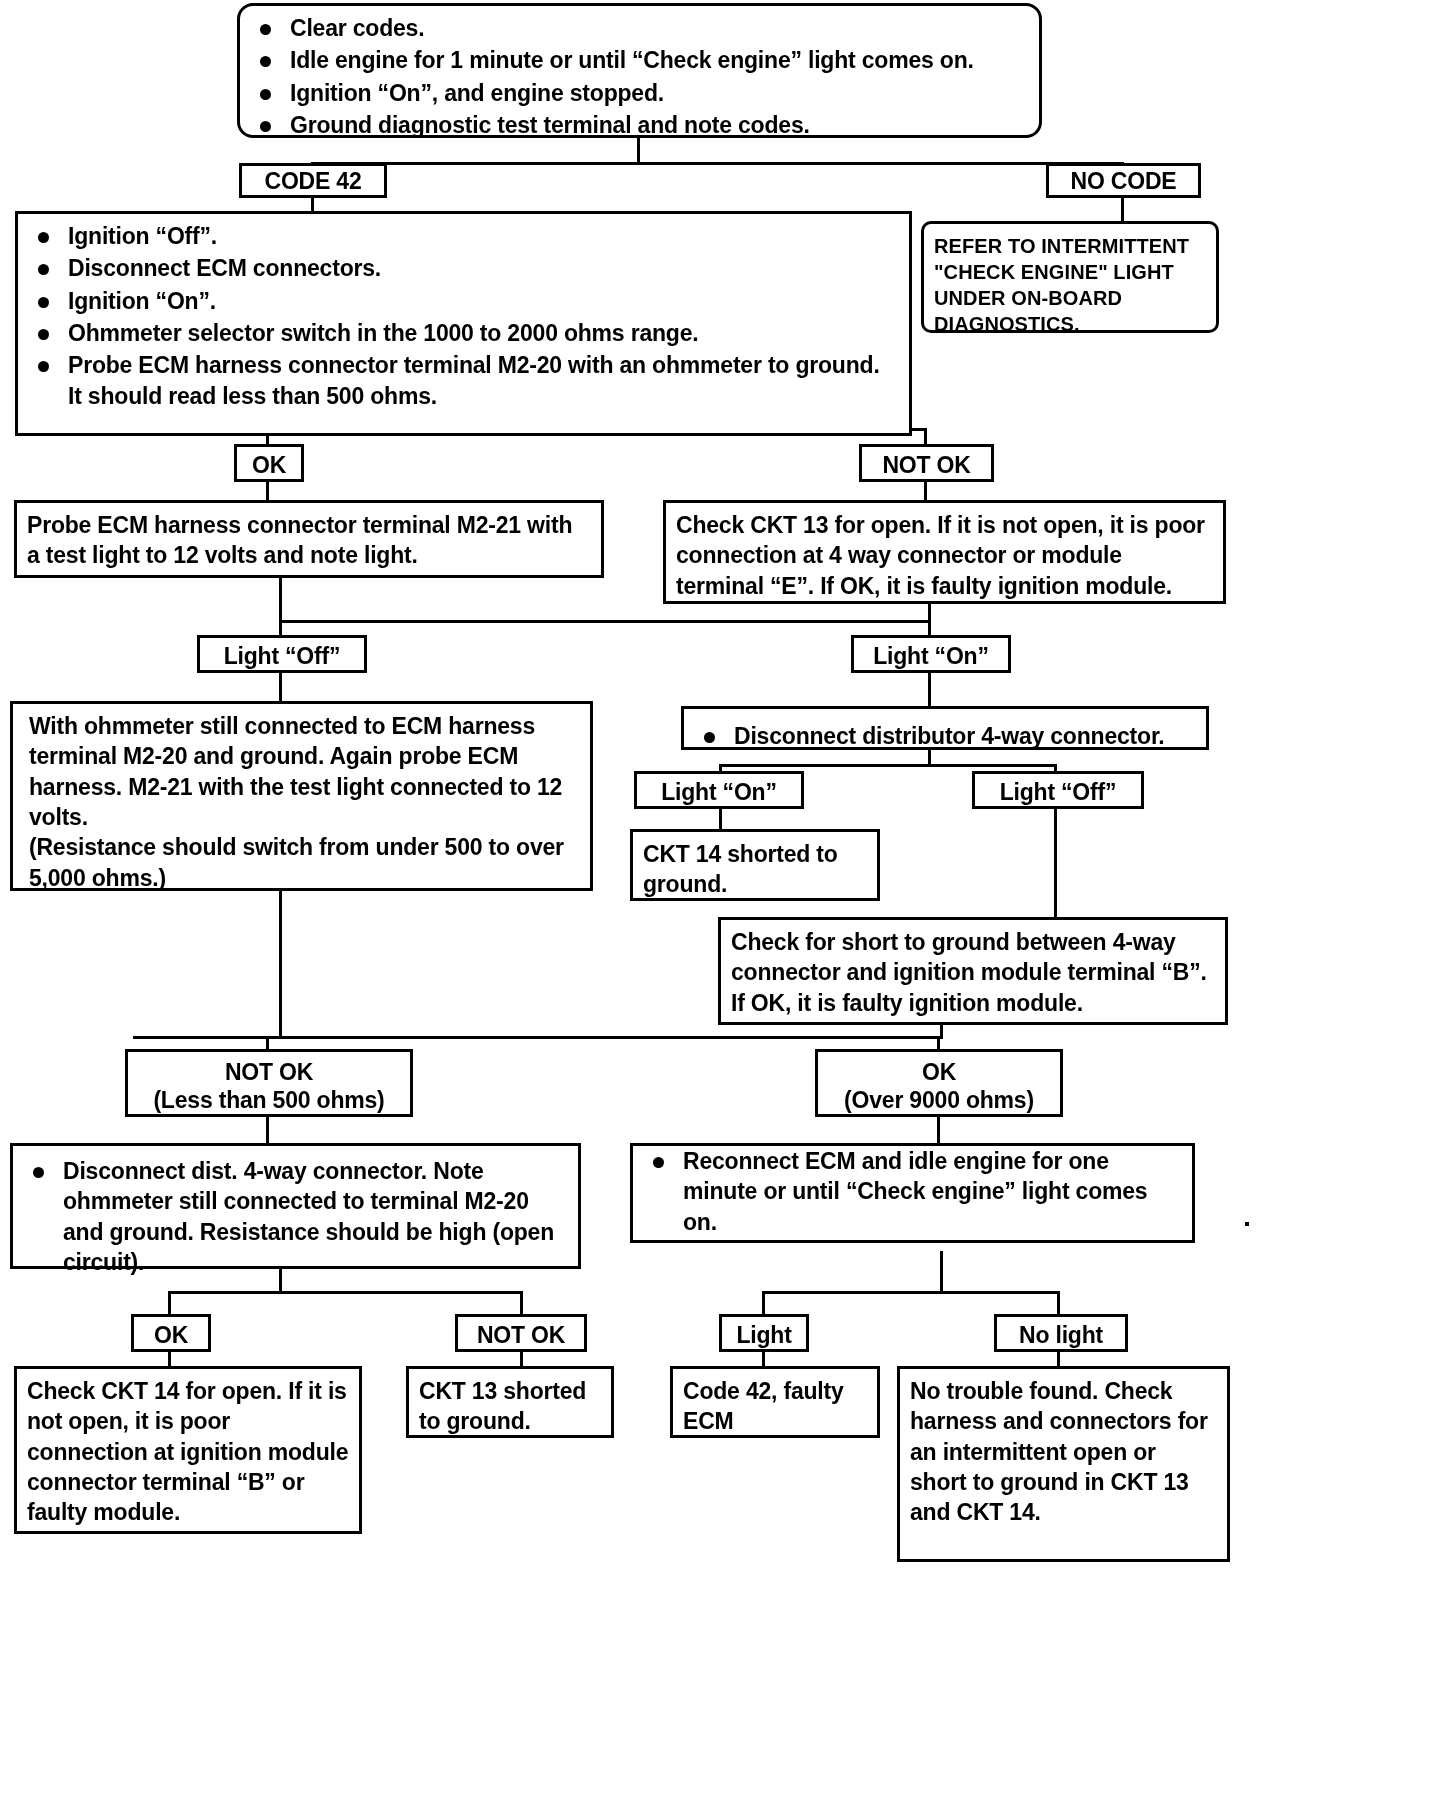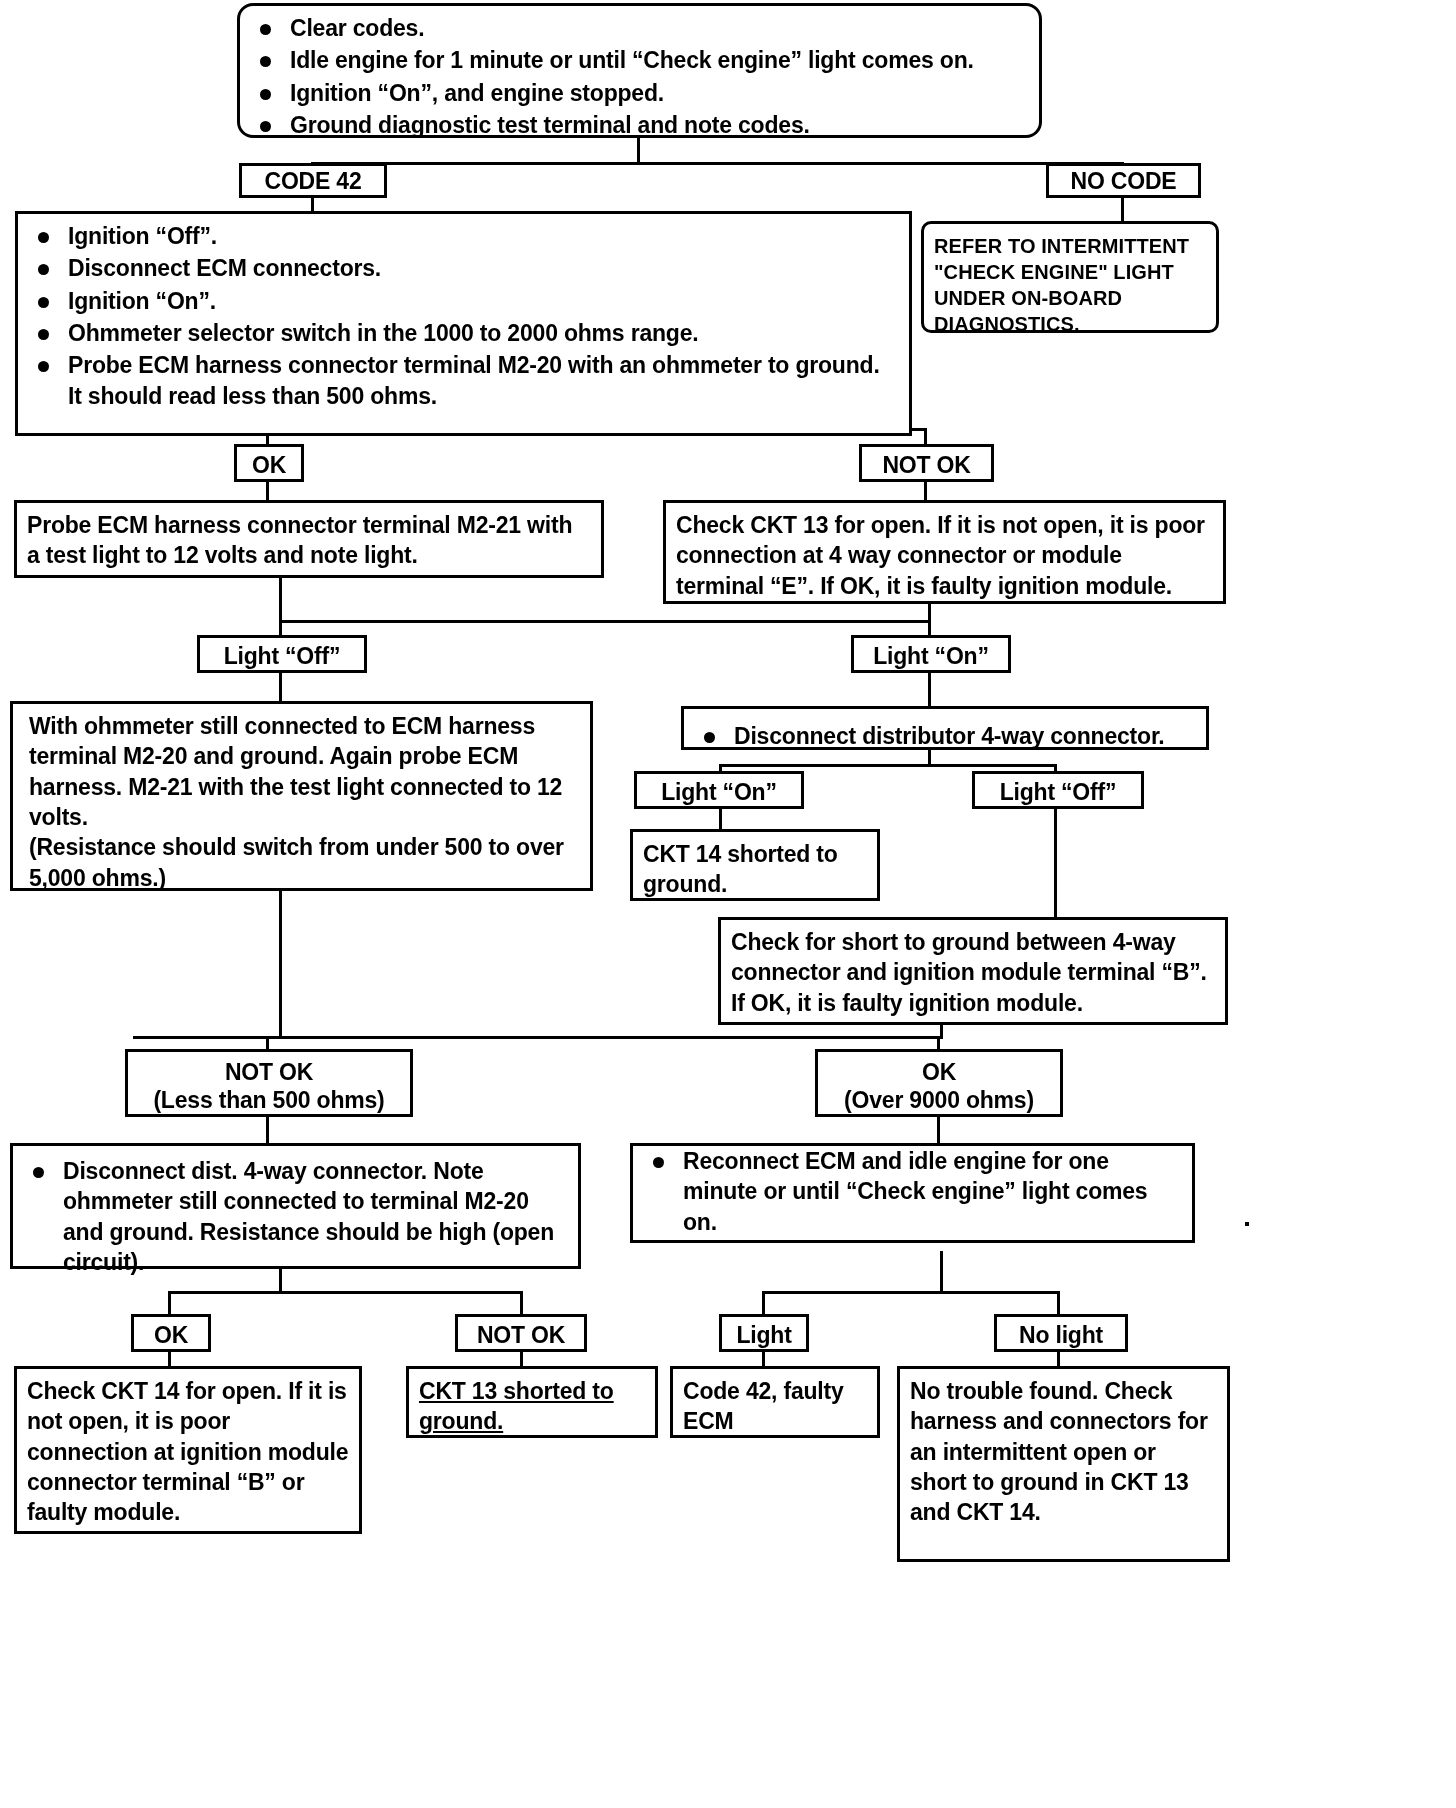--- a/index.html
+++ b/index.html
@@ -290,21 +290,21 @@
     <span>No light</span>
   </div>
 
   <div class="vline" style="left:762px; top:1352px; height:16px;"></div>
   <div class="vline" style="left:1057px; top:1352px; height:16px;"></div>
 
   <div class="box" style="left:14px; top:1366px; width:348px; height:168px;">
     <p class="ptext">Check CKT 14 for open. If it is not open, it is poor connection at ignition module connector terminal “B” or faulty module.</p>
   </div>
 
-  <div class="box" style="left:406px; top:1366px; width:252px; height:72px;text-decoration:underline;">
+  <div class="box" style="left:406px; top:1366px; width:208px; height:72px;">
     <p class="ptext">CKT 13 shorted to ground.</p>
   </div>
 
   <div class="box" style="left:670px; top:1366px; width:210px; height:72px;">
     <p class="ptext">Code 42, faulty ECM</p>
   </div>
 
   <div class="box" style="left:897px; top:1366px; width:333px; height:196px;">
     <p class="ptext">No trouble found. Check harness and connectors for an intermittent open or short to ground in CKT 13 and CKT 14.</p>
   </div>

